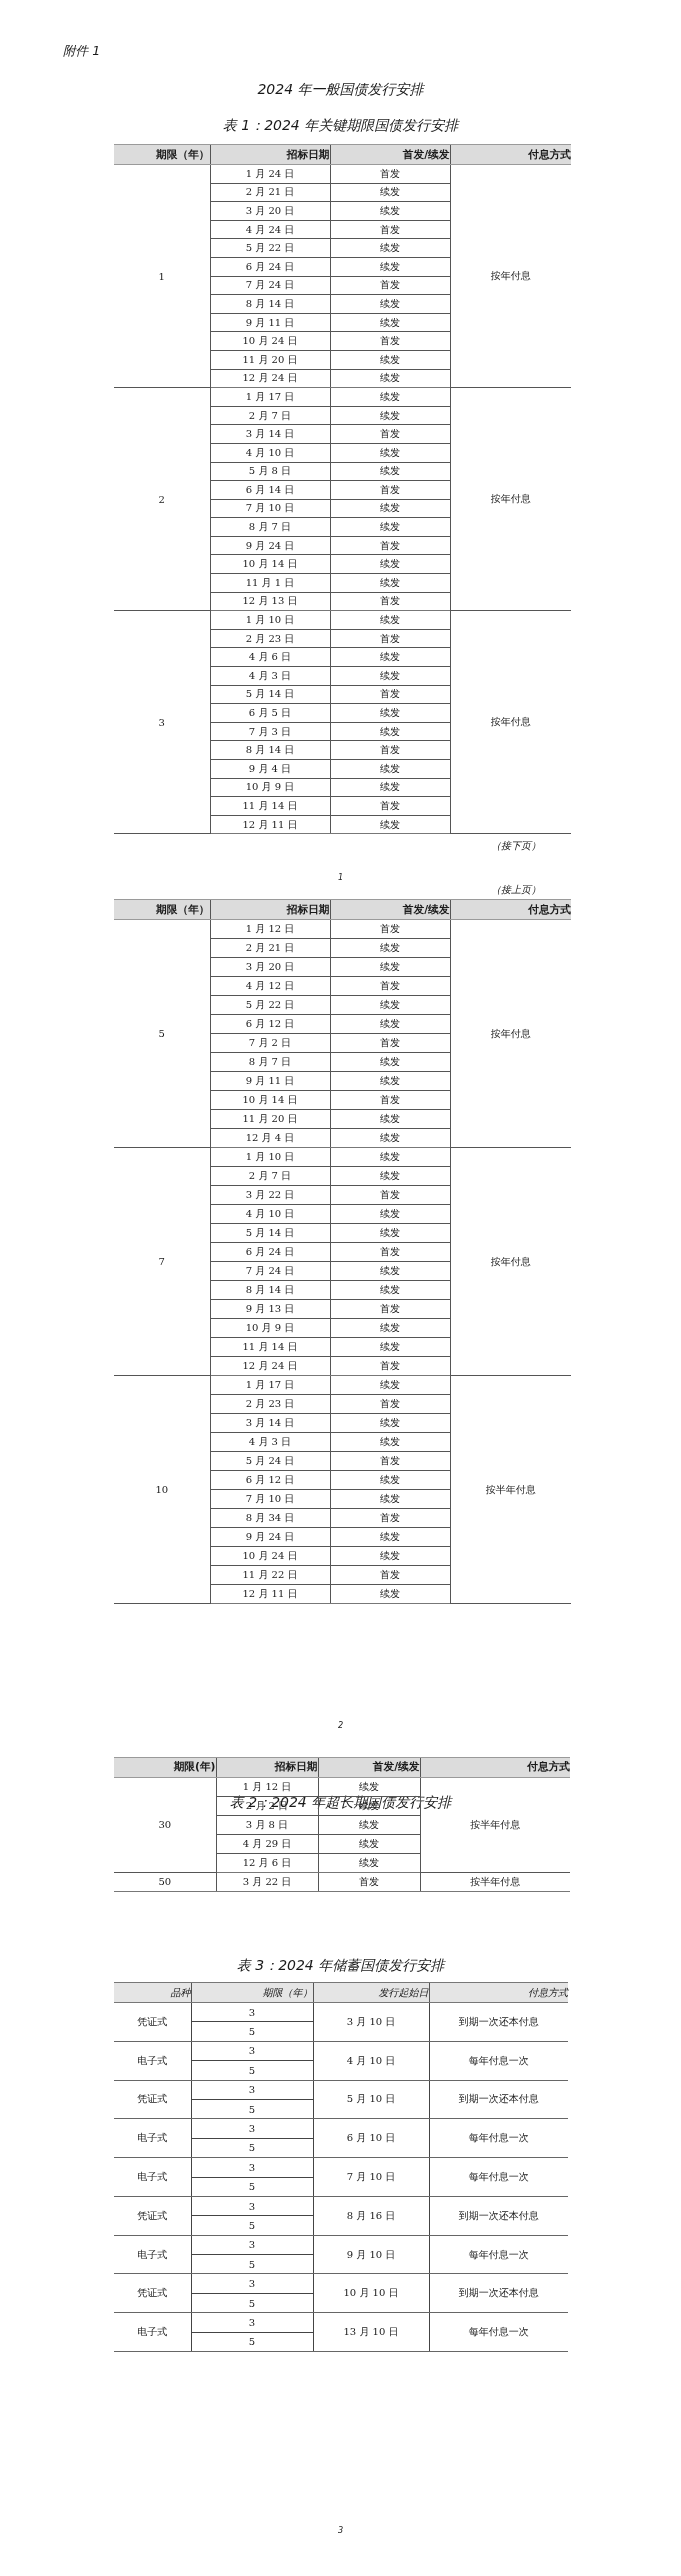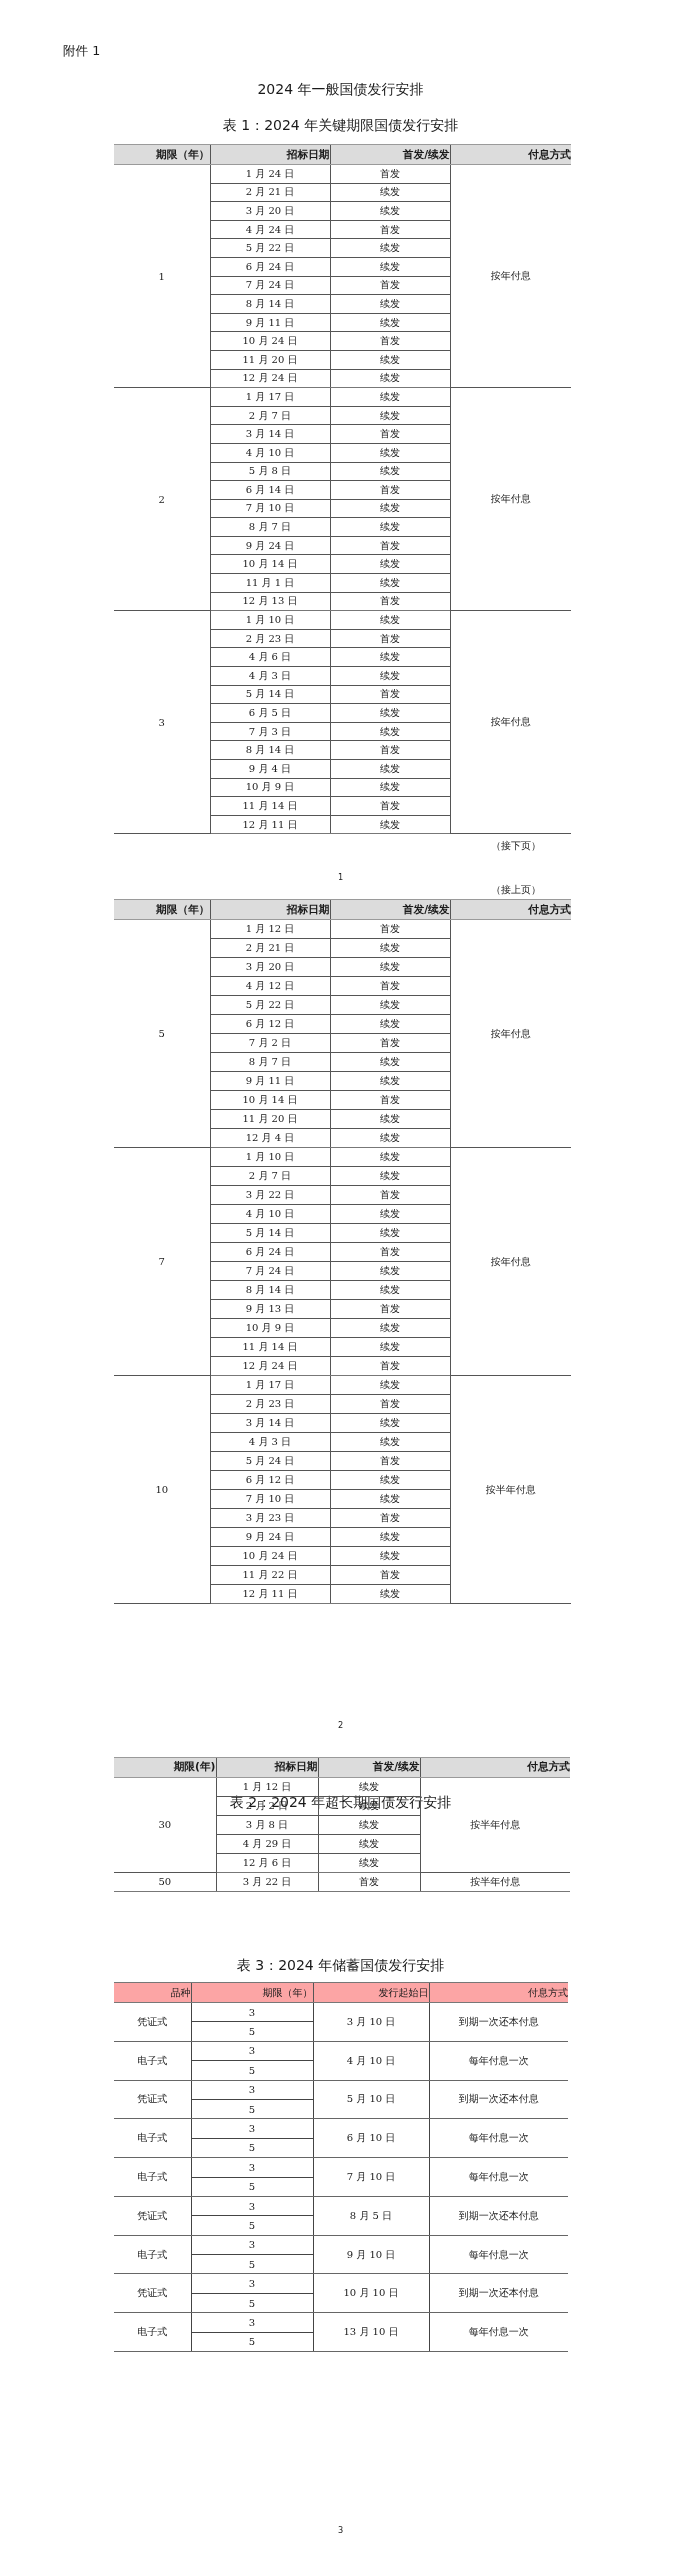--- a/index.html
+++ b/index.html
@@ -1,38 +1,38 @@
 <!DOCTYPE html>
 <html style="font-size:10px"><head>
 <meta charset="utf-8">
 <style>
   html, body { margin: 0; padding: 0; background: #ffffff; }
   body {
     width: 681px; height: 2576px; position: relative; overflow: hidden;
     font-family: "DejaVu Serif", "Liberation Serif", serif; color: #1a1a1a;
   }
-  .abs { position: absolute; }
+  .abs { position: absolute; font-style: italic; }
   .attach { left: 63px; top: 43px; font-family: "DejaVu Sans", "Liberation Sans", sans-serif; font-size: 12.6px; }
   .h-main { left: 0; width: 681px; text-align: center; font-family: "DejaVu Sans", "Liberation Sans", sans-serif; font-size: 14px; }
   .h-table { left: 0; width: 681px; text-align: center; font-family: "DejaVu Sans", "Liberation Sans", sans-serif; font-size: 14px; }
   .note { font-size: 10px; }
   .pgnum { left: 0; width: 681px; text-align: center; font-size: 8.2px; font-family: "DejaVu Sans", sans-serif; }
 
   table.sched { position: absolute; border-collapse: collapse; table-layout: fixed; font-size: 10px; }
   table.sched th, table.sched td { text-align: center; vertical-align: middle; padding: 0; }
   table.sched th { background: #dcdcdc; font-weight: bold; font-family: "DejaVu Sans", "Liberation Sans", sans-serif; font-size: 10.7px;
     border-top: 1.9px solid #9a9a9a; border-bottom: 1.9px solid #9a9a9a; text-align: right; }
   table.sched th + th { border-left: 0.6px solid #555; }
   table.sched td { border: 0.6px solid #555; }
   table.sched td.term, table.sched td.pay { border-left: none; border-right: none; }
   table.sched td.term { border-right: 0.6px solid #555; }
   table.sched td.pay { border-left: 0.6px solid #555; }
   table.sched tr.grp-end td { border-bottom: 1.3px solid #777; }
 
-  table.t3 th { background: #fca5a5; border-top: 1.3px solid #777; border-bottom: 1.3px solid #777; font-weight: normal; font-family: "DejaVu Serif", serif; font-size: 10px; }
+  table.t3 th { background: #e5e5e5; border-top: 1.3px solid #777; border-bottom: 1.3px solid #777; font-weight: normal; font-family: "DejaVu Serif", serif; font-size: 10px; font-style: italic; }
   table.t3 td { border: 0.6px solid #444; }
   table.t3 td.kind { border-left: none; }
   table.t3 td.pay { border-right: none; }
   table.t3 tr.g td { border-bottom: 1.3px solid #666; }
 </style>
 </head>
 <body>
 
 <div class="abs attach">附件 1</div>
 <div class="abs h-main" style="top:81px;">2024 年一般国债发行安排</div>
@@ -350,21 +350,21 @@
       </tr>
       <tr style="height: 19px;">
         <td>6 月 12 日</td>
         <td>续发</td>
       </tr>
       <tr style="height: 19px;">
         <td>7 月 10 日</td>
         <td>续发</td>
       </tr>
       <tr style="height: 19px;">
-        <td>3 月 23 日</td>
+        <td>8 月 34 日</td>
         <td>首发</td>
       </tr>
       <tr style="height: 19px;">
         <td>9 月 24 日</td>
         <td>续发</td>
       </tr>
       <tr style="height: 19px;">
         <td>10 月 24 日</td>
         <td>续发</td>
       </tr>
@@ -488,21 +488,21 @@
         <td>3</td>
         <td rowspan="2" style="border-bottom: 1.3px solid rgb(102, 102, 102);">7 月 10 日</td>
         <td class="pay" rowspan="2" style="border-bottom: 1.3px solid rgb(102, 102, 102);">每年付息一次</td>
       </tr>
       <tr class="g" style="height: 19.4px;">
         <td>5</td>
       </tr>
       <tr style="height: 19.4px;">
         <td class="kind" rowspan="2" style="border-bottom: 1.3px solid rgb(102, 102, 102);">凭证式</td>
         <td>3</td>
-        <td rowspan="2" style="border-bottom: 1.3px solid rgb(102, 102, 102);">8 月 5 日</td>
+        <td rowspan="2" style="border-bottom: 1.3px solid rgb(102, 102, 102);">8 月 16 日</td>
         <td class="pay" rowspan="2" style="border-bottom: 1.3px solid rgb(102, 102, 102);">到期一次还本付息</td>
       </tr>
       <tr class="g" style="height: 19.4px;">
         <td>5</td>
       </tr>
       <tr style="height: 19.4px;">
         <td class="kind" rowspan="2" style="border-bottom: 1.3px solid rgb(102, 102, 102);">电子式</td>
         <td>3</td>
         <td rowspan="2" style="border-bottom: 1.3px solid rgb(102, 102, 102);">9 月 10 日</td>
         <td class="pay" rowspan="2" style="border-bottom: 1.3px solid rgb(102, 102, 102);">每年付息一次</td>

